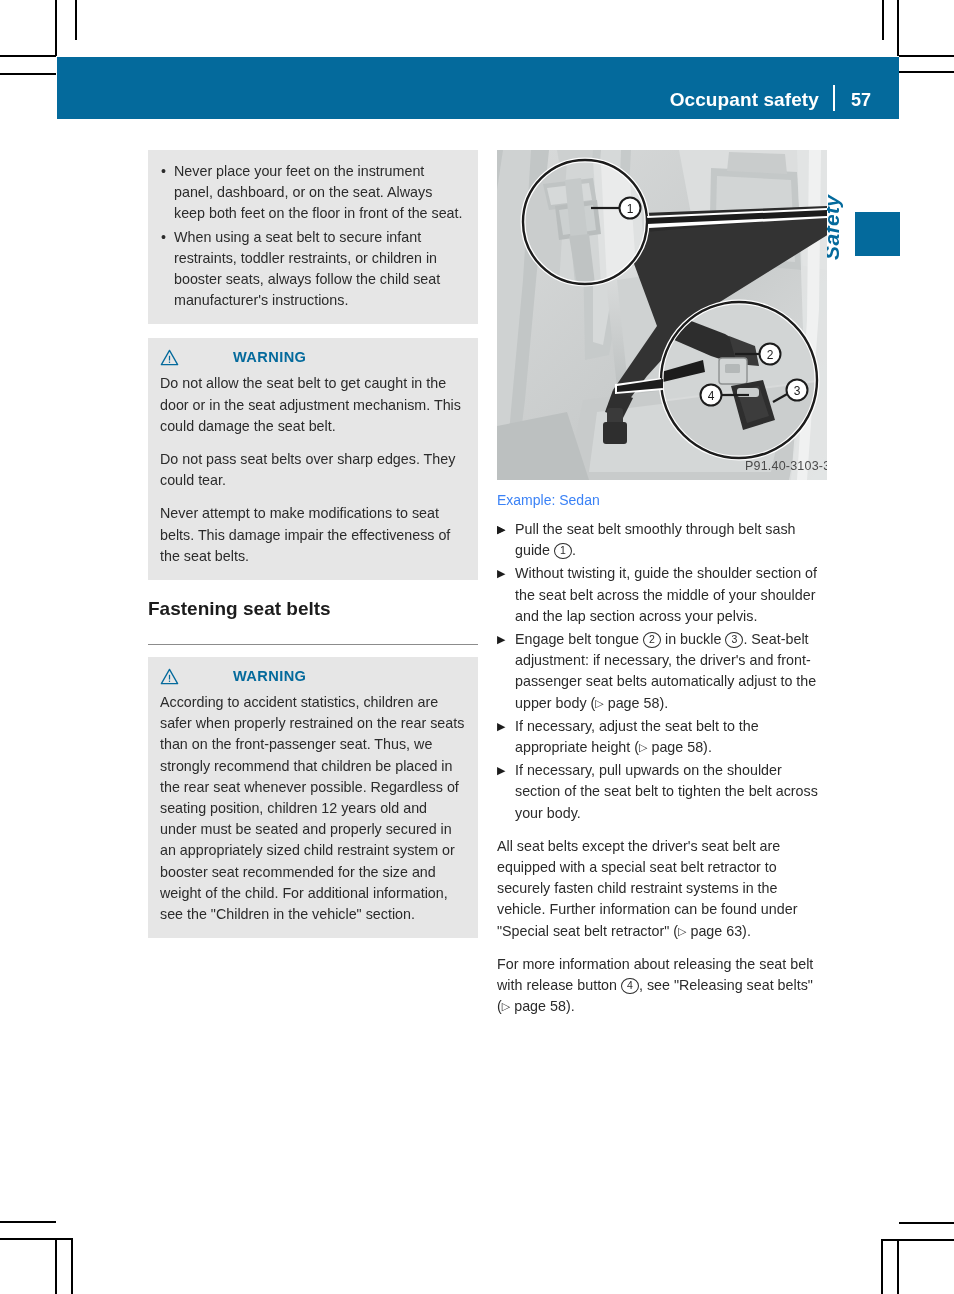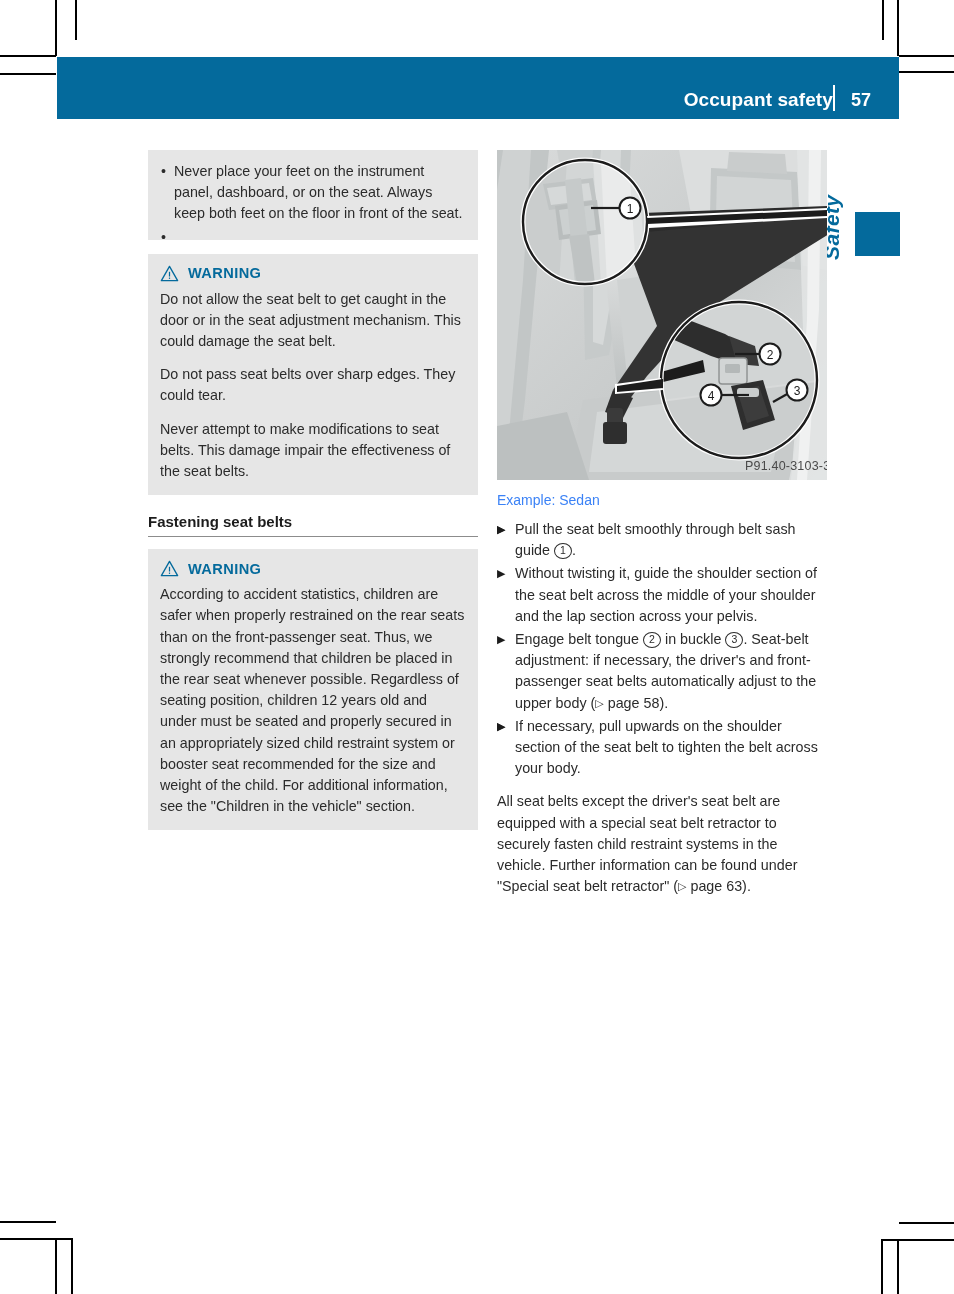--- a/index.html
+++ b/index.html
@@ -35,20 +35,21 @@
     right: 0;
     bottom: 7px;
     display: flex;
     align-items: flex-end;
   }
   .header-title {
     color: #ffffff;
     font-size: 19px;
     font-weight: bold;
     letter-spacing: 0.1px;
+    padding-right: 14px;
     line-height: 24px;
   }
   .header-divider {
     width: 2px;
     height: 26px;
     background: #ffffff;
     margin-bottom: 1px;
   }
   .header-page {
     color: #ffffff;
@@ -123,43 +124,44 @@
     position: absolute;
     left: 1px;
     top: 0;
     font-size: 14.3px;
     line-height: 21.2px;
   }
 
   
   .warning-head {
     display: flex;
-    align-items: center;
+    align-items: flex-start;
     margin-bottom: 7px;
+    gap: 45px;
   }
   .warning-tri {
     width: 19px;
     height: 17px;
     margin-right: 9px;
     flex: 0 0 auto;
   }
   .warning-label {
     color: #046a9c;
     font-size: 14.6px;
     font-weight: bold;
     letter-spacing: 0.4px;
   }
 
   
   .section-head {
-    font-size: 15px;
+    font-size: 19px;
     font-weight: bold;
     color: #1c1c1c;
     margin: 18px 0 0 0;
-    padding-bottom: 6px;
+    padding-bottom: 24px;
     border-bottom: 1.5px solid #8c8c8c;
   }
   .section-head + .gray-box { margin-top: 12px; }
 
   
   .figure {
     width: 330px;
     height: 330px;
     position: relative;
     overflow: hidden;
@@ -243,20 +245,21 @@
 <div class="col col-left">
 
   <div class="gray-box">
     <ul class="dot-list">
       <li>
         <span class="dot-mark">•</span>
         <span>Never place your feet on the instrument panel, dashboard, or on the seat. Always keep both feet on the floor in front of the seat.</span>
       </li>
       <li>
         <span class="dot-mark">•</span>
+        <span>When using a seat belt to secure infant restraints, toddler restraints, or children in booster seats, always follow the child seat manufacturer's instructions.</span>
       </li>
     </ul>
   </div>
 
   <div class="gray-box">
     <div class="warning-head">
       <svg class="warning-tri" viewBox="0 0 20 18">
         <path d="M10 1.4 L18.6 16.6 L1.4 16.6 Z" fill="none" stroke="#046a9c" stroke-width="1.4" stroke-linejoin="round"></path>
         <rect x="9.35" y="7.2" width="1.3" height="5.0" fill="#046a9c"></rect>
         <rect x="9.35" y="13.3" width="1.3" height="1.4" fill="#046a9c"></rect>
@@ -411,20 +414,21 @@
     </svg>
   </div>
 
   <div class="fig-caption">Example: Sedan</div>
 
   <ul class="step-list" id="step-list">
       <li><span class="tri-mark">▶</span></li>
       <li><span class="tri-mark">▶</span><span>Pull the seat belt smoothly through belt sash guide <span class="circnum">1</span>.</span></li>
       <li><span class="tri-mark">▶</span><span>Without twisting it, guide the shoulder section of the seat belt across the middle of your shoulder and the lap section across your pelvis.</span></li>
       <li><span class="tri-mark">▶</span><span>Engage belt tongue <span class="circnum">2</span> in buckle <span class="circnum">3</span>. Seat-belt adjustment: if necessary, the driver's and front-passenger seat belts automatically adjust to the upper body (<span class="ref-tri">▷</span> page 58).</span></li>
-      <li><span class="tri-mark">▶</span></li>
+      <li><span class="tri-mark">▶</span><span>If necessary, adjust the seat belt to the appropriate height (<span class="ref-tri">▷</span> page 58).</span></li>
       <li><span class="tri-mark">▶</span><span>If necessary, pull upwards on the shoulder section of the seat belt to tighten the belt across your body.</span></li>
     </ul>
 
   <div id="closing-paragraphs">
       <p class="para">All seat belts except the driver's seat belt are equipped with a special seat belt retractor to securely fasten child restraint systems in the vehicle. Further information can be found under "Special seat belt retractor" (<span class="ref-tri">▷</span> page 63).</p>
+      <p class="para">For more information about releasing the seat belt with release button <span class="circnum">4</span>, see "Releasing seat belts" (<span class="ref-tri">▷</span> page 58).</p>
     </div>
 </div>
 
 </body></html>

